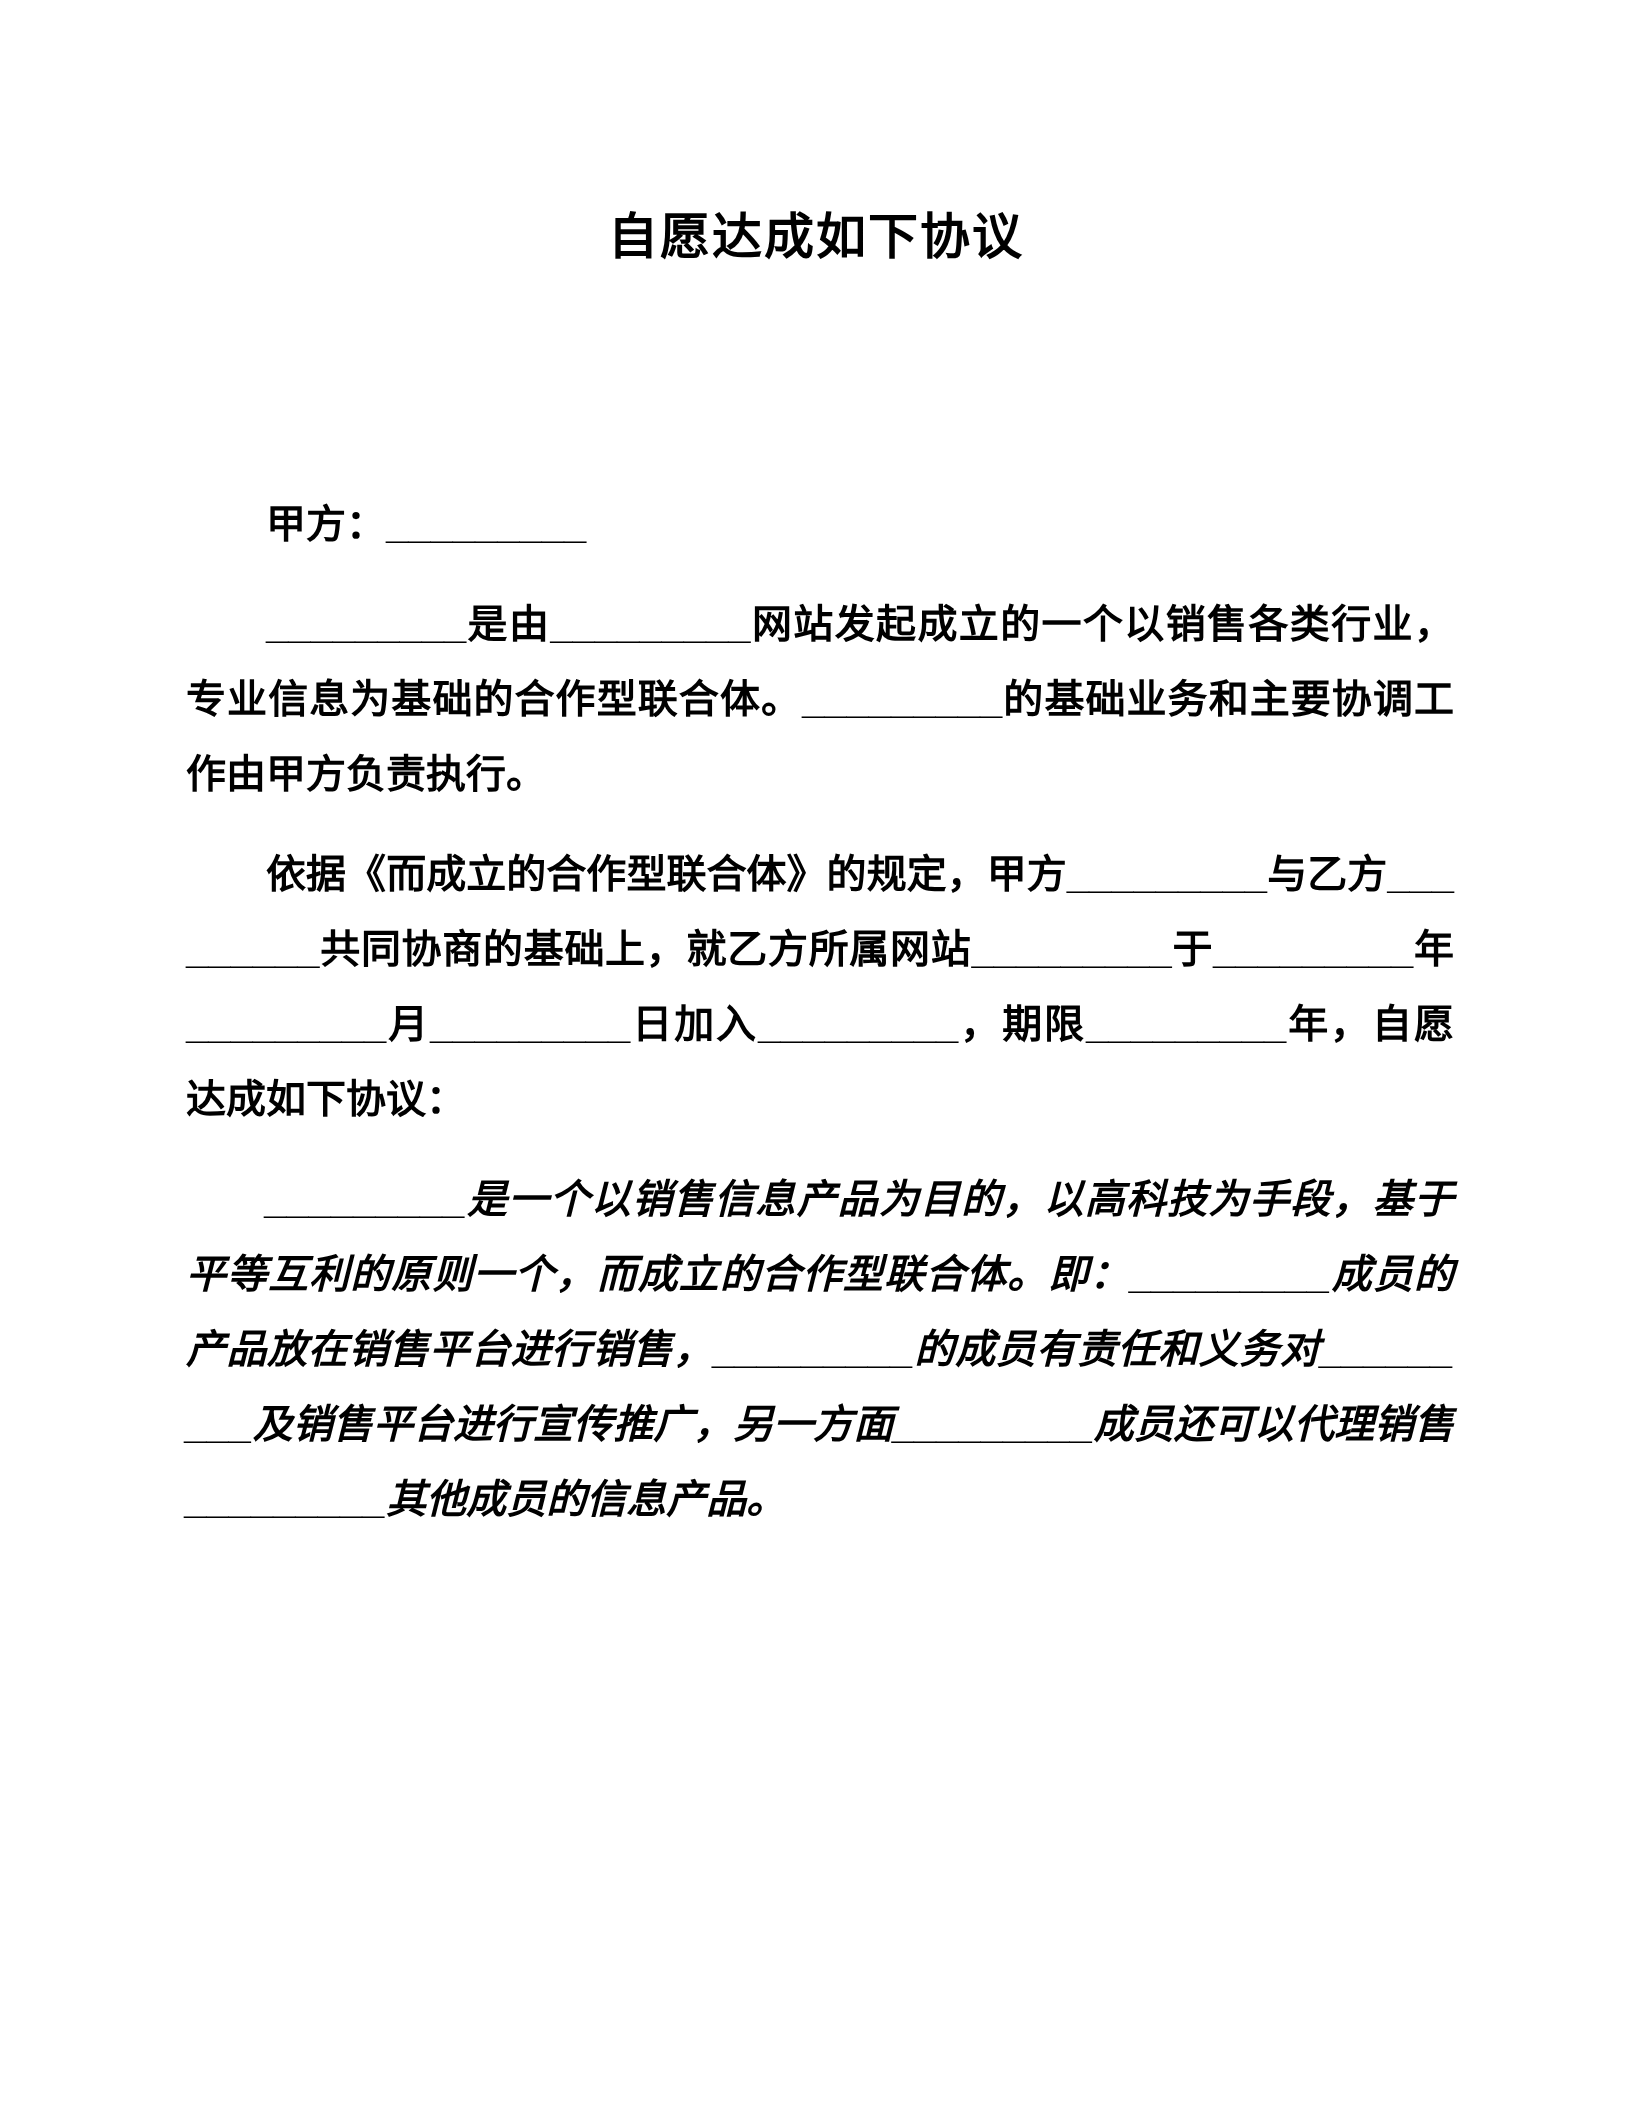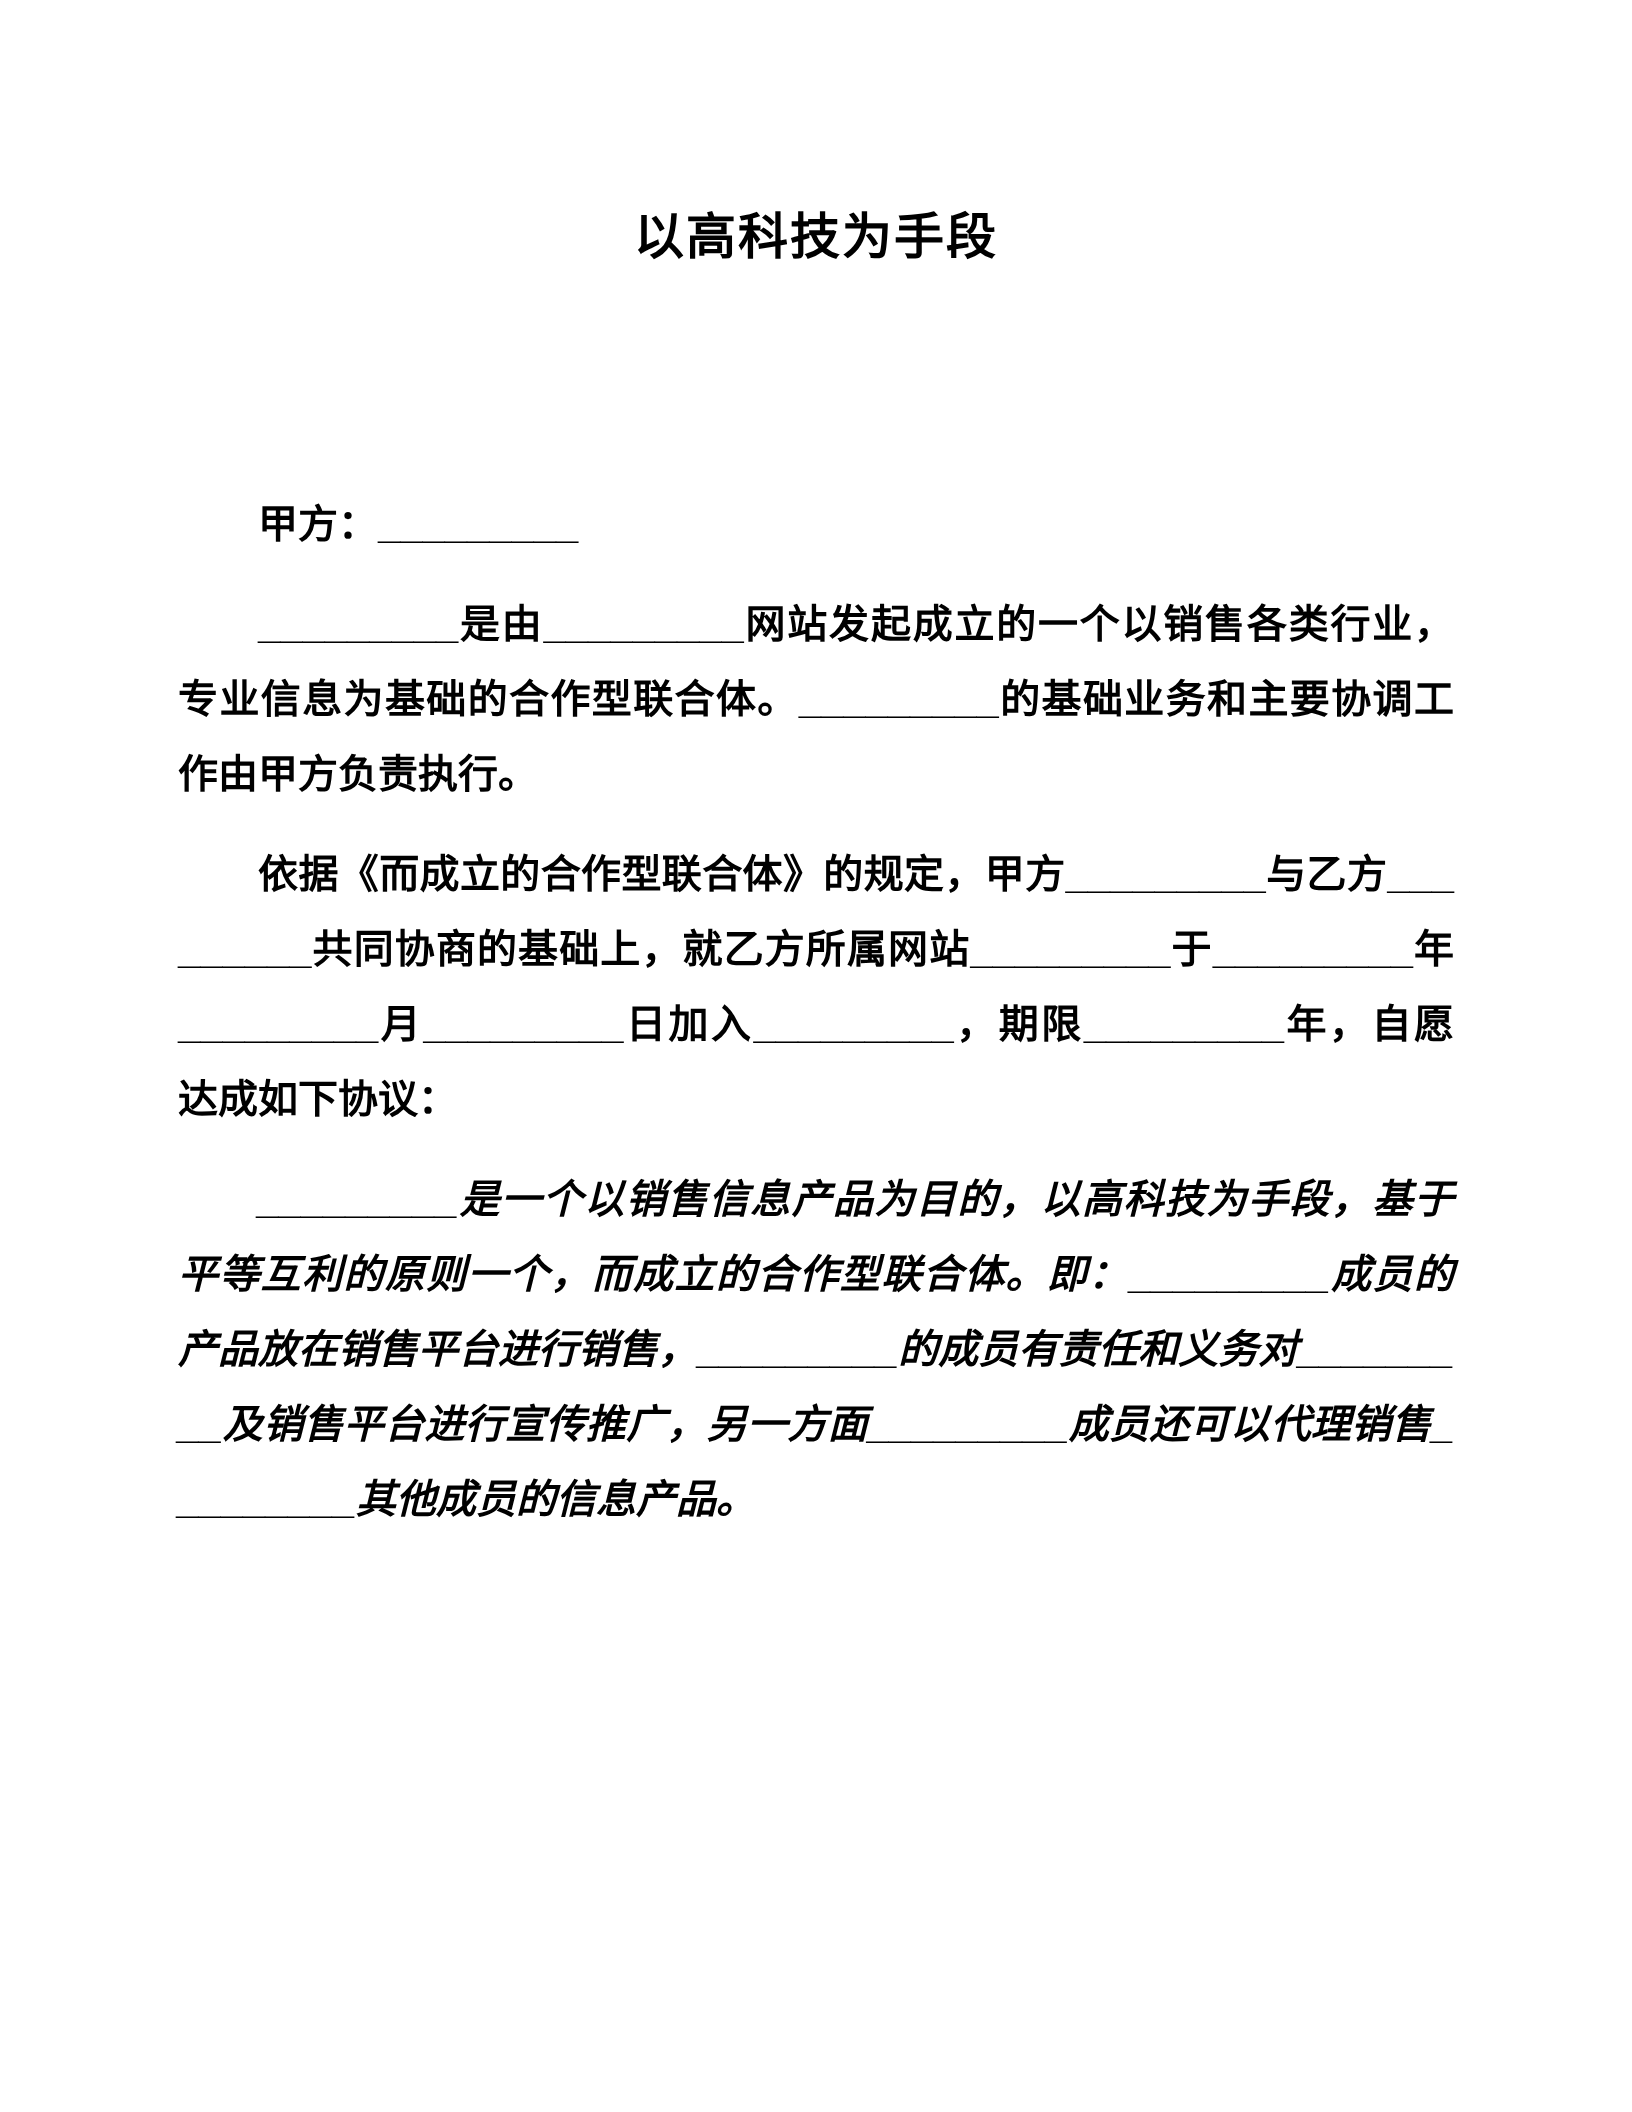--- a/index.html
+++ b/index.html
@@ -26,32 +26,32 @@
     font-weight: 700;
     line-height: 75px;
     text-align: center;
     margin: 0 0 212px 0;
     letter-spacing: 2px;
   }
   .para {
     font-size: 40px;
     font-weight: 700;
     line-height: 75px;
-    margin: 0 0 25px 0;
+    margin: 0 0 25px 8px;
     text-indent: 2em;
     text-align: justify;
     word-break: break-all;
   }
   .para.last { margin-bottom: 0; font-style: italic; }
 </style>
 </head>
 <body>
 
 <div class="page">
-  <h1 class="doc-title">以高科技为手段</h1>
+  <h1 class="doc-title">自愿达成如下协议</h1>
 
   <p class="para">甲方：_________</p>
 
 
   <p class="para">_________是由_________网站发起成立的一个以销售各类行业，专业信息为基础的合作型联合体。_________的基础业务和主要协调工作由甲方负责执行。</p>
 
   <p class="para">依据《而成立的合作型联合体》的规定，甲方_________与乙方_________共同协商的基础上，就乙方所属网站_________于_________年_________月_________日加入_________，期限_________年，自愿达成如下协议：</p>
 
 
   <p class="para last">_________是一个以销售信息产品为目的，以高科技为手段，基于平等互利的原则一个，而成立的合作型联合体。即：_________成员的产品放在销售平台进行销售，_________的成员有责任和义务对_________及销售平台进行宣传推广，另一方面_________成员还可以代理销售_________其他成员的信息产品。</p>

